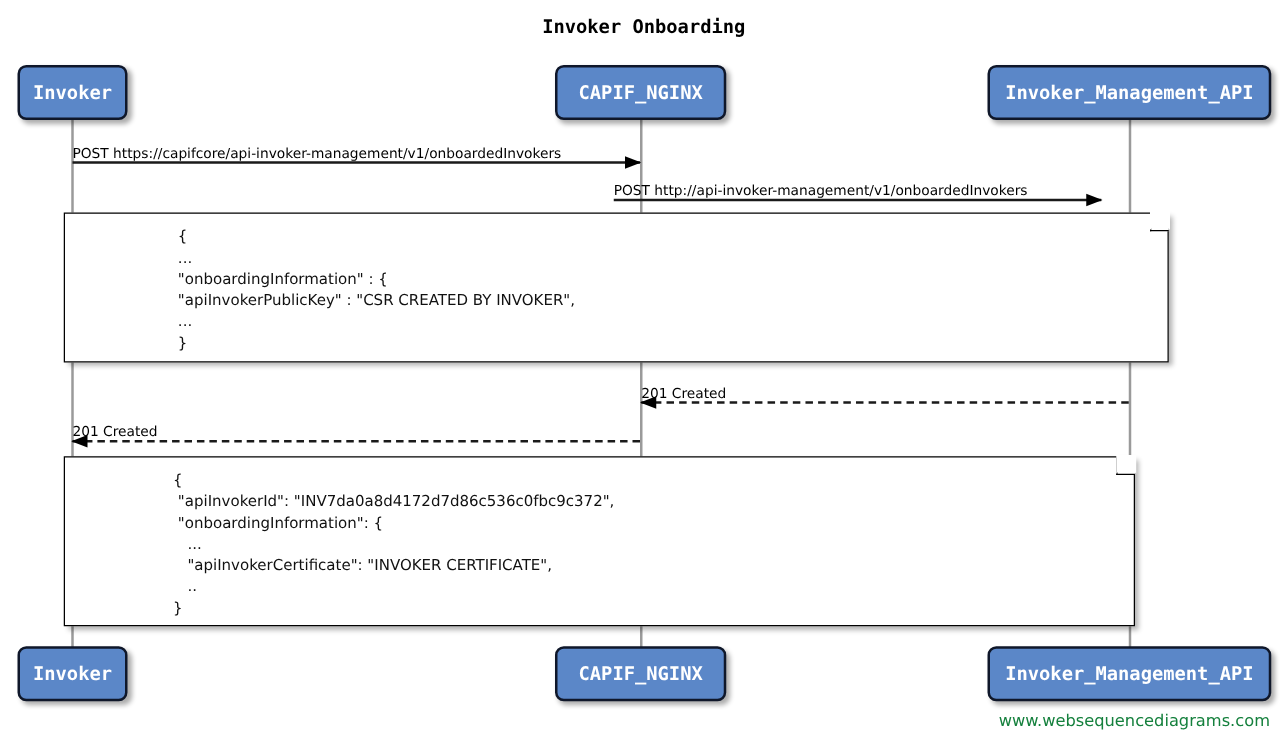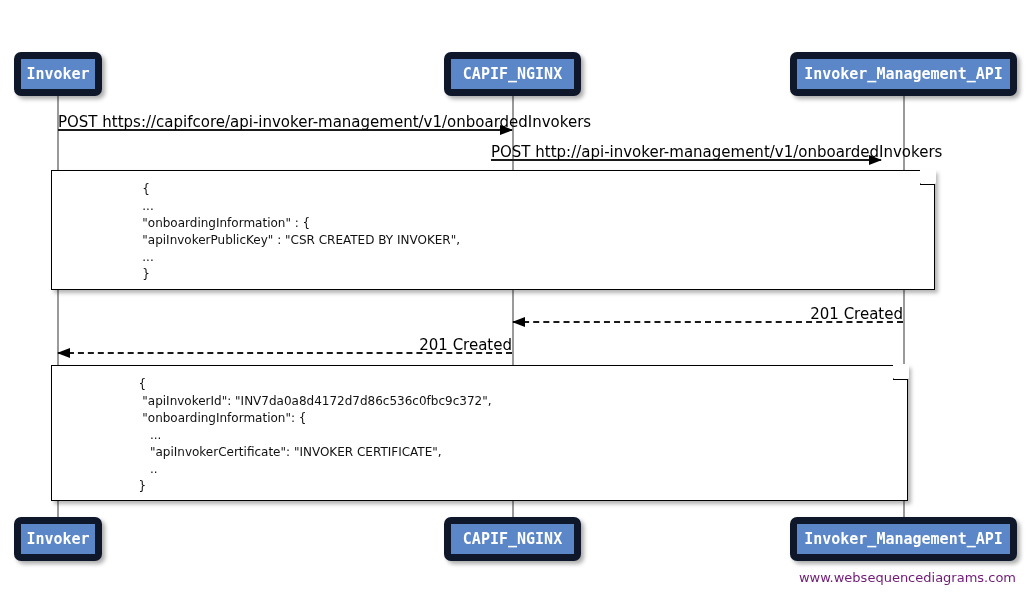--- a/index.html
+++ b/index.html
@@ -39,21 +39,21 @@
     background: #9a9a9a;
     top: 96px;
     height: 422px;
   }
 
   
   .participant {
     position: absolute;
     box-sizing: border-box;
     background: #5b87c8;
-    border: 7px solid #0f172a;
+    border: 2px solid #0f172a;
     border-radius: 7px;
     color: #ffffff;
     font-family: "DejaVu Sans Mono", monospace;
     font-size: 15px;
     font-weight: bold;
     display: flex;
     align-items: center;
     justify-content: center;
     box-shadow: 3px 3px 4px rgba(0,0,0,0.33);
     white-space: nowrap;
@@ -71,23 +71,23 @@
     border-top: 2px solid #1a1a1a;
   }
   .msg.dashed {
     border-top: 2px dashed #1a1a1a;
     text-decoration: underline;
   }
   .msg-label {
     position: absolute;
     bottom: 4px;
     width: 100%;
-    text-align: right;
-    font-family: "DejaVu Sans", sans-serif;
-    font-size: 15px;
+    text-align: left;
+    font-family: "DejaVu Sans", sans-serif;
+    font-size: 11px;
     color: #000000;
     white-space: nowrap;
     line-height: 13px;
   }
   .arrowhead {
     position: absolute;
     width: 0;
     height: 0;
     top: -6px;
   }
@@ -158,28 +158,29 @@
     white-space: pre;
   }
 
   
   .footer {
     position: absolute;
     right: 14px;
     bottom: 8px;
     font-family: "DejaVu Sans", sans-serif;
     font-size: 13px;
-    color: #701a75;
+    color: #15803d;
   }
 </style>
 </head>
 <body>
 
 <div id="canvas">
 
+  <div class="diagram-title">Invoker Onboarding</div>
 
   <div class="lifeline" style="left:57px;"></div>
   <div class="lifeline" style="left:512px;"></div>
   <div class="lifeline" style="left:903px;"></div>
 
   <div class="participant" style="left:14px; top:52px; width:88px;">
     <span>Invoker</span>
   </div>
   <div class="participant" style="left:444px; top:52px; width:137px;">
     <span>CAPIF_NGINX</span>

